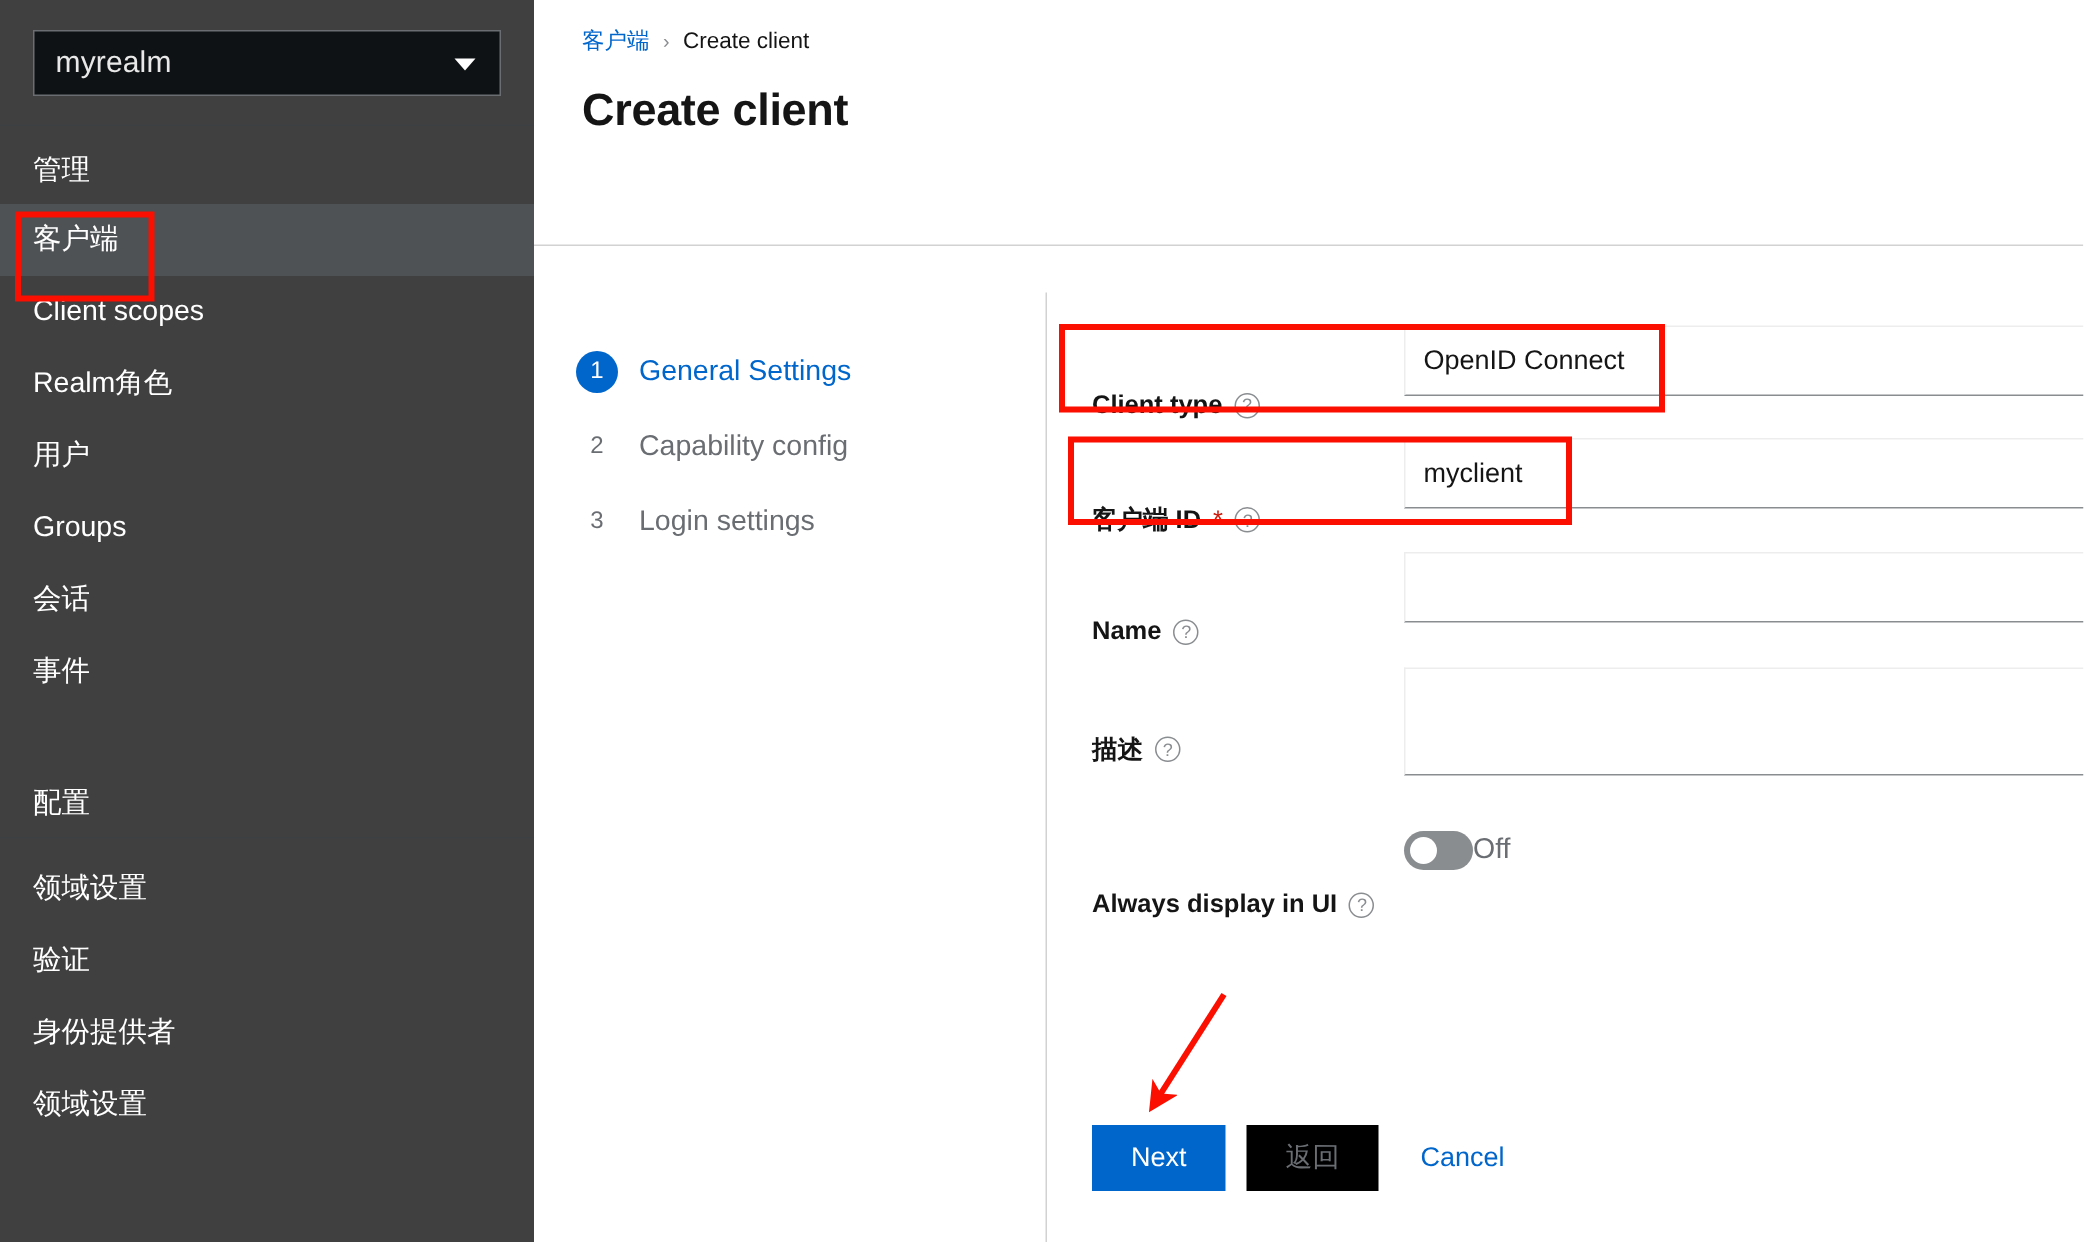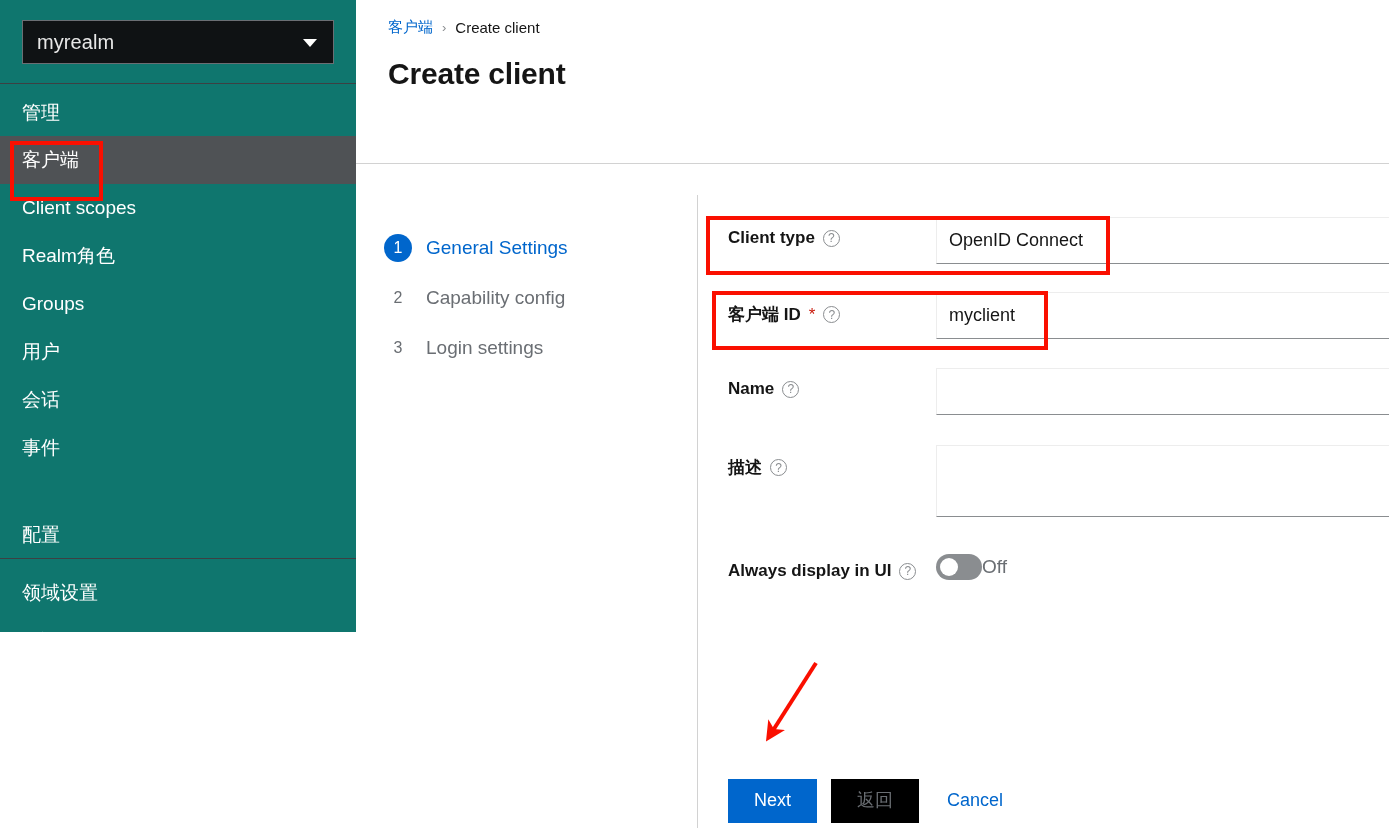--- a/index.html
+++ b/index.html
@@ -8,22 +8,22 @@
     overflow: hidden;
     background: #ffffff;
     font-family: "Liberation Sans", sans-serif;
     color: #151515;
   }
   #app { position: relative; width: 1389px; height: 828px; overflow: hidden; }
 
   
   #sidebar {
     position: absolute; left: 0; top: 0;
-    width: 356px; height: 632px;
-    background: #0f766e;
+    width: 356px; height: 828px;
+    background: #404040;
     overflow: hidden;
   }
   .realm-wrap { padding: 20px 22px 0 22px; }
   .realm-select {
     position: relative;
     height: 44px;
     background: #0f1214;
     border: 1px solid #6a6e73;
     display: flex; align-items: center;
     padding: 0 14px;
@@ -112,20 +112,21 @@
     width: 700px;
     display: flex; align-items: flex-start;
   }
   .form-label {
     width: 208px; flex: none;
     font-size: 17px; font-weight: 700;
     color: #151515;
     display: flex; align-items: center; gap: 8px;
     padding-top: 11px;
     white-space: nowrap;
+    margin-top: 32px;
   }
   .req-star { color: #c9190b; font-weight: 400; font-size: 17px; }
   .help-icon {
     width: 17px; height: 17px; border-radius: 50%;
     border: 1.4px solid #8a8d90; color: #8a8d90;
     font-size: 12px; font-weight: 400;
     display: inline-flex; align-items: center; justify-content: center;
     line-height: 1; cursor: pointer; flex: none;
   }
   .field {
@@ -150,21 +151,21 @@
   }
   .toggle-knob {
     position: absolute; left: 4px; top: 4px;
     width: 18px; height: 18px; border-radius: 50%;
     background: #ffffff;
   }
   .toggle-state { font-size: 19px; color: #6a6e73; }
 
   
   .btn-bar {
-    position: absolute; left: 372px; top: 584px;
+    position: absolute; left: 372px; top: 555px;
     display: flex; align-items: flex-start; gap: 14px;
   }
   .btn {
     font-family: "Liberation Sans", sans-serif;
     font-size: 18px;
     border: none;
     padding: 12px 26px;
     cursor: pointer;
     line-height: 1.1;
   }
@@ -193,22 +194,22 @@
         <span class="realm-caret"></span>
       </div>
     </div>
 
     <div class="nav-divider"></div>
 
     <div class="nav-section-title">管理</div>
     <div class="nav-item active">客户端</div>
     <div class="nav-item">Client scopes</div>
     <div class="nav-item">Realm角色</div>
+    <div class="nav-item">用户</div>
     <div class="nav-item">Groups</div>
-    <div class="nav-item">用户</div>
     <div class="nav-item">会话</div>
     <div class="nav-item">事件</div>
 
     <div class="nav-spacer"></div>
 
     <div class="nav-section-title">配置</div>
     <div class="nav-divider" style="margin:0"></div>
     <div style="height:10px"></div>
     <div class="nav-item">领域设置</div>
     <div class="nav-item">验证</div>

